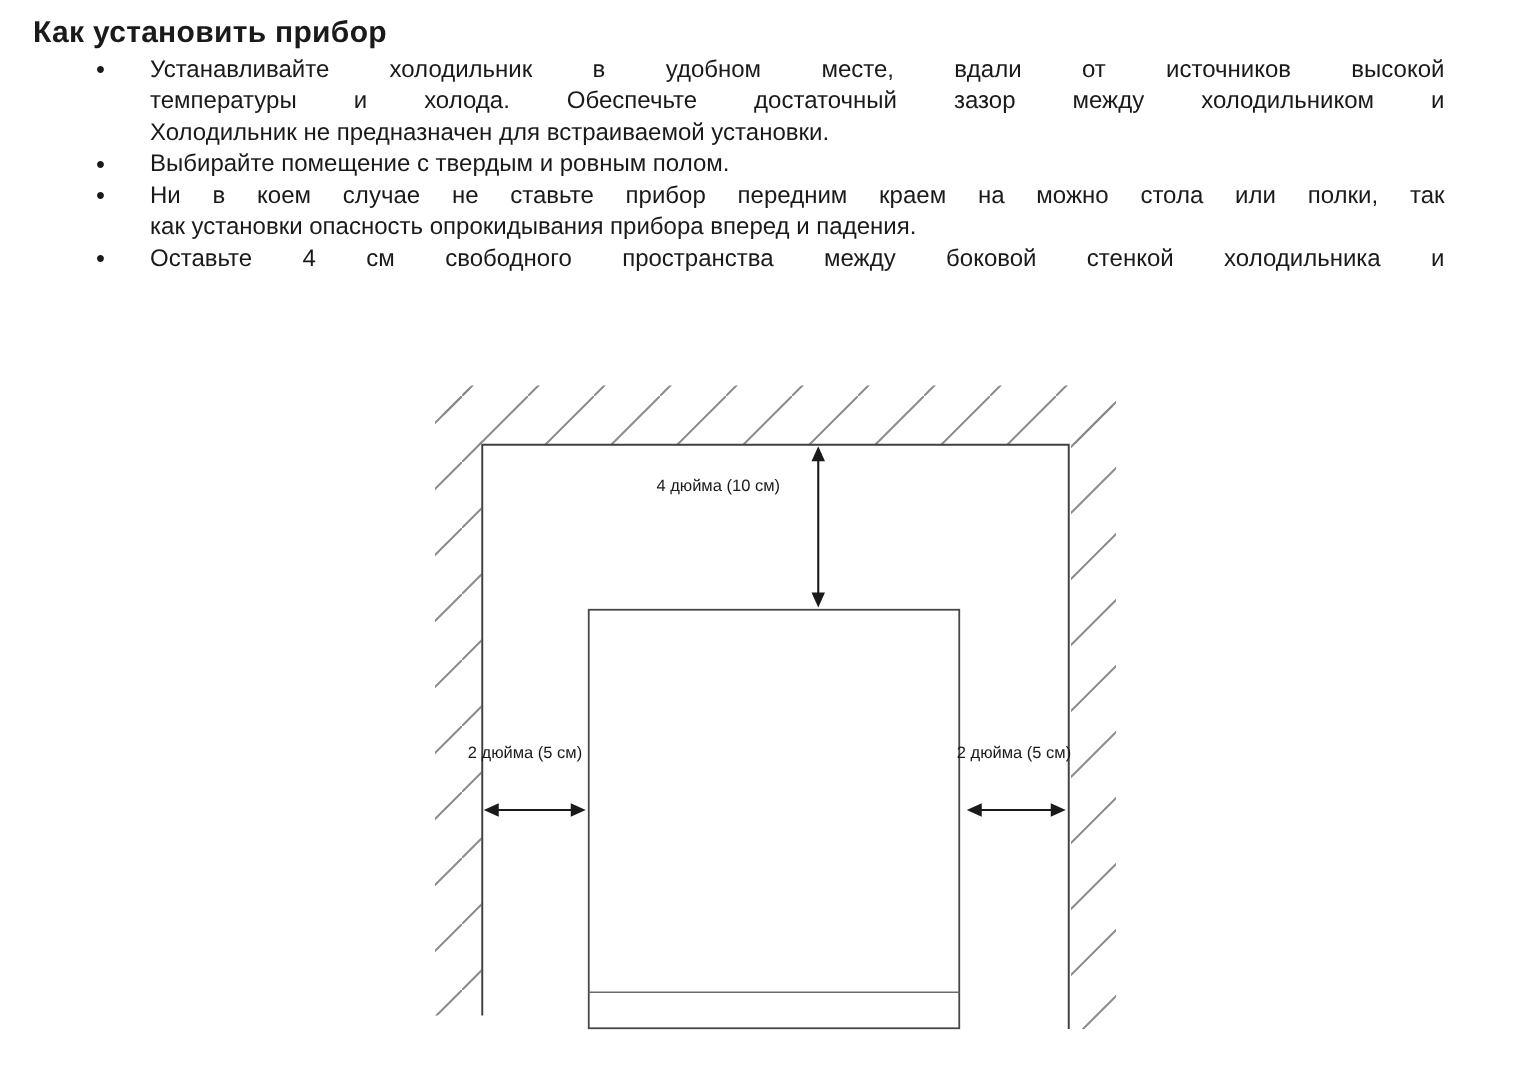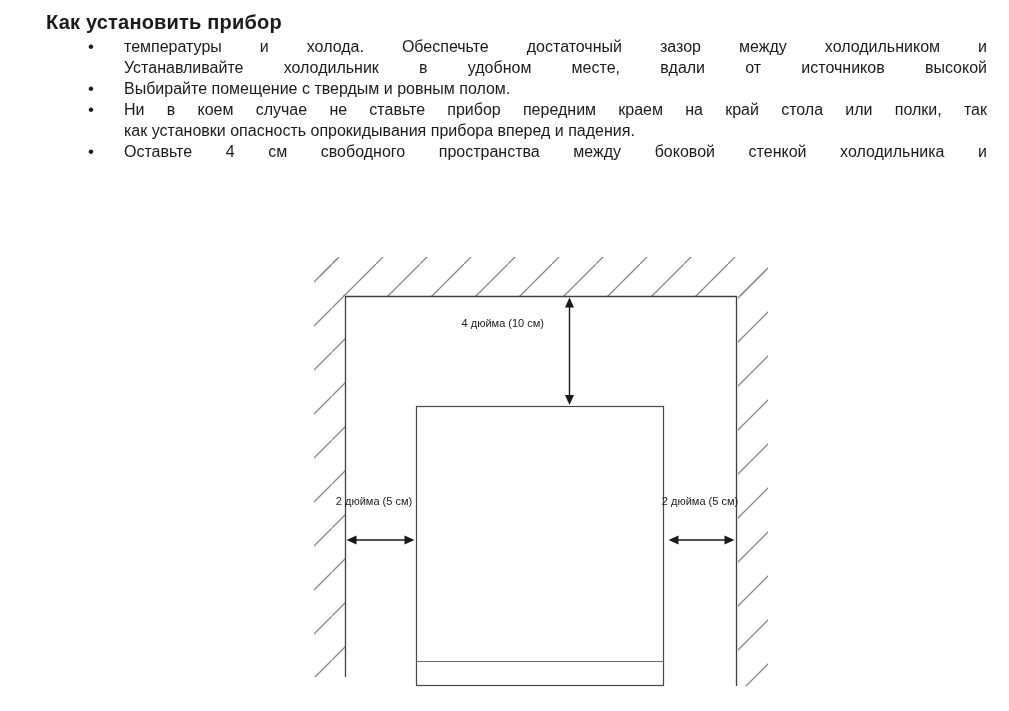--- a/index.html
+++ b/index.html
@@ -4,21 +4,21 @@
 <style>
   html, body { margin: 0; padding: 0; }
   body {
     width: 1009px; height: 711px;
     background: #ffffff;
     font-family: "Liberation Sans", sans-serif;
     color: #1a1a1a;
     position: relative;
     overflow: hidden;
   }
-  .doc-page { position: absolute; inset: 0; background: #ffffff; margin-left: 24px; }
+  .doc-page { position: absolute; inset: 0; background: #ffffff; }
   .heading {
     position: absolute; left: 22px; top: 10px;
     font-size: 20px; font-weight: 700; line-height: 24px;
     letter-spacing: 0.2px;
     white-space: nowrap;
   }
   .bullets { position: absolute; left: 0; top: 36px; width: 963px; }
   .bullet-item { display: flex; align-items: flex-start; }
   .bullet-marker {
     flex: 0 0 100px; box-sizing: border-box;
@@ -44,36 +44,37 @@
 
 <div class="doc-page">
 
   <div class="heading">Как установить прибор</div>
 
   <div class="bullets">
 
     <div class="bullet-item">
       <div class="bullet-marker">•</div>
       <div class="bullet-text">
+        <div class="bline">Устанавливайте холодильник в удобном месте, вдали от источников высокой</div>
         <div class="bline">температуры и холода. Обеспечьте достаточный зазор между холодильником и</div>
-        <div class="bline">Устанавливайте холодильник в удобном месте, вдали от источников высокой</div>
+        <div class="bline last">Холодильник не предназначен для встраиваемой установки.</div>
       </div>
     </div>
 
     <div class="bullet-item">
       <div class="bullet-marker">•</div>
       <div class="bullet-text">
         <div class="bline last">Выбирайте помещение с твердым и ровным полом.</div>
       </div>
     </div>
 
     <div class="bullet-item">
       <div class="bullet-marker">•</div>
       <div class="bullet-text">
-        <div class="bline">Ни в коем случае не ставьте прибор передним краем на край стола или полки, так</div>
+        <div class="bline">Ни в коем случае не ставьте прибор передним краем на можно стола или полки, так</div>
         <div class="bline last">как установки опасность опрокидывания прибора вперед и падения.</div>
       </div>
     </div>
 
     <div class="bullet-item">
       <div class="bullet-marker">•</div>
       <div class="bullet-text">
         <div class="bline">Оставьте 4 см свободного пространства между боковой стенкой холодильника и</div>
       </div>
     </div>

